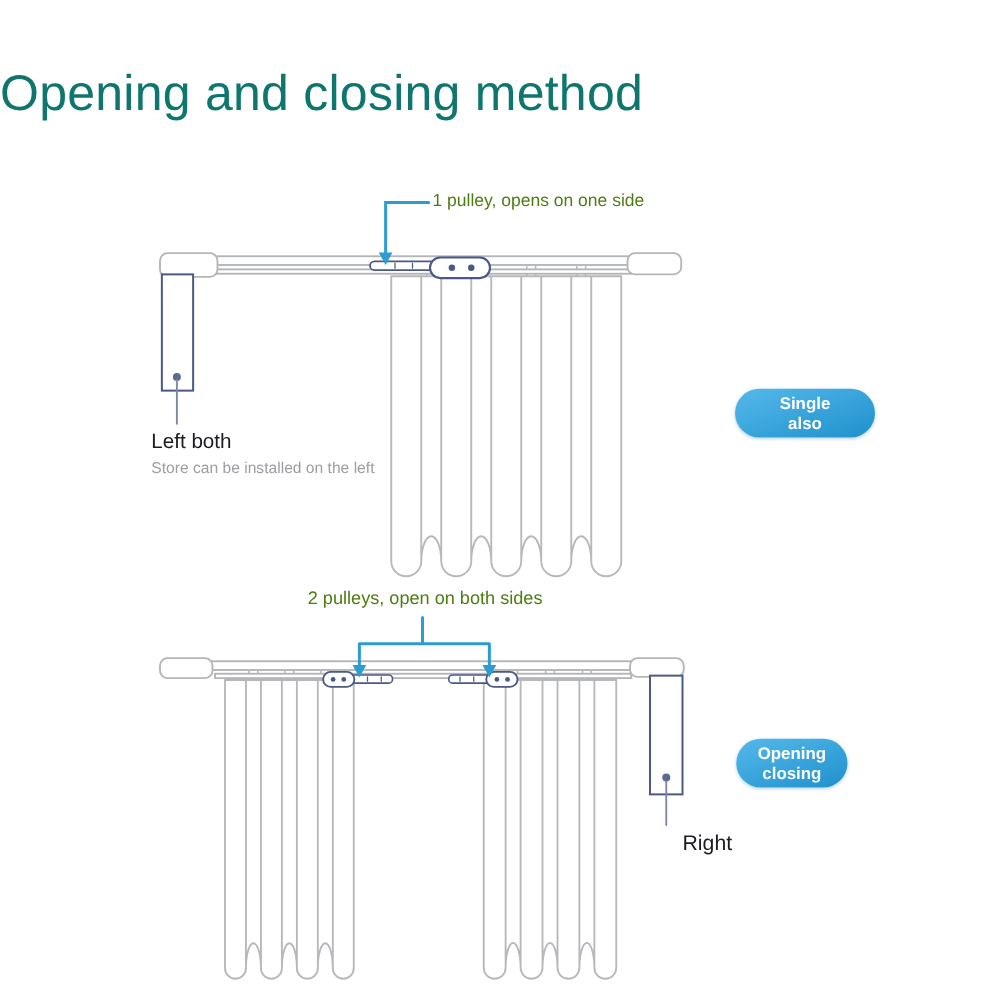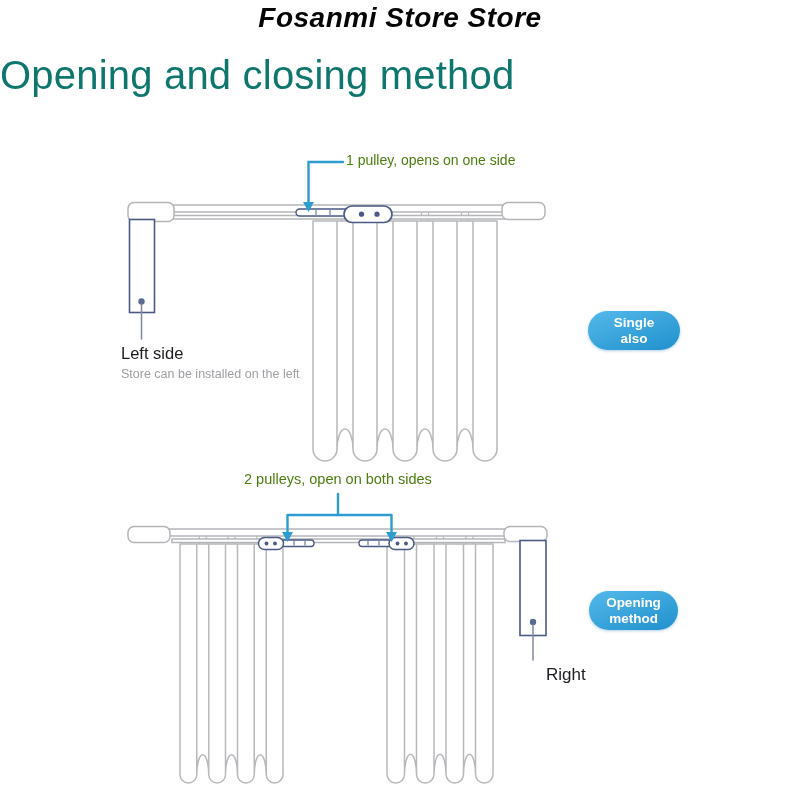--- a/index.html
+++ b/index.html
@@ -21,39 +21,38 @@
     font-size:28px;font-weight:bold;font-style:italic;color:#050505;letter-spacing:.5px;
   }
   .title{
     position:absolute;top:53px;left:0;width:100%;
     font-size:40px;font-weight:500;color:#0f766e;letter-spacing:.2px;
   }
   .diagram-svg{position:absolute;left:0;top:0;width:800px;height:800px;}
   .callout-text{
     position:absolute;font-size:14px;color:#4d7c0f;white-space:nowrap;
   }
-  .callout-text.c2{font-size:14.5px;text-align:left;width:200px;margin-left:10px;}
+  .callout-text.c2{font-size:14.5px;text-align:right;width:200px;}
   .side-label{position:absolute;font-size:16.5px;color:var(--text-black);}
   .side-caption{position:absolute;font-size:12.5px;color:var(--caption-gray);line-height:15px;}
   .badge{
     position:absolute;border-radius:20px;color:#fff;text-align:center;
     background:linear-gradient(160deg,var(--badge-top) 0%,var(--badge-bottom) 100%);
     font-size:13.5px;font-weight:bold;line-height:15.5px;
     display:flex;flex-direction:column;justify-content:center;
     box-shadow:0 1px 3px rgba(30,120,180,.35);
   }
-  .badge1{left:588px;top:311px;width:92px;height:39px;}
+  .badge1{left:588px;top:311px;width:112px;height:39px;}
   .badge2{left:589px;top:591px;width:89px;height:39px;}
 </style>
 </head>
 <body>
 
 <div class="canvas">
 
-  <div class="logo">Fosanmi Store Store</div>
   <div class="title">Opening and closing method</div>
 
   <svg class="diagram-svg" viewBox="0 0 800 800">
 
     <g fill="none" stroke-linecap="round">
 
       <path id="curtain1" stroke="#b6b8bb" stroke-width="1.5" d="M313 221 H497 M313 221 V449 A12 12 0 0 0 337 449 V221 M337 449 A8 20 0 0 1 353 449 M353 221 V449 A12 12 0 0 0 377 449 V221 M377 449 A8 20 0 0 1 393 449 M393 221 V449 A12 12 0 0 0 417 449 V221 M417 449 A8 20 0 0 1 433 449 M433 221 V449 A12 12 0 0 0 457 449 V221 M457 449 A8 20 0 0 1 473 449 M473 221 V449 A12 12 0 0 0 497 449 V221"></path>
       <path id="hooks1" stroke="#b6b8bb" stroke-width="1.3" d="M341.5 213.5 V220.5 M348.5 213.5 V220.5 M381.5 213.5 V220.5 M388.5 213.5 V220.5 M421.5 213.5 V220.5 M428.5 213.5 V220.5 M461.5 213.5 V220.5 M468.5 213.5 V220.5"></path>
 
       <g stroke="#b3b5b9" stroke-width="1.5" fill="#ffffff">
@@ -120,27 +119,27 @@
 
       <g>
         <path d="M338 494 V515 M287.5 515 H391.5 M287.5 515 V533 M391.5 515 V533" stroke="#2d9dd1" stroke-width="2.4"></path>
         <polygon points="282,532 293,532 287.5,542" fill="#2d9dd1" stroke="none"></polygon>
         <polygon points="386,532 397,532 391.5,542" fill="#2d9dd1" stroke="none"></polygon>
       </g>
     </g>
   </svg>
 
   <div class="callout-text" style="left:346px;top:152px;">1 pulley, opens on one side</div>
-  <div class="side-label" style="left:121px;top:344px;">Left side</div>
+  <div class="side-label" style="left:121px;top:344px;">Left both</div>
   <div class="side-caption" style="left:121px;top:367px;">Store can be installed on the left</div>
   <div class="badge badge1">
     <span>Single</span>
     <span>also</span>
   </div>
 
   <div class="callout-text c2" style="left:234px;top:471px;">2 pulleys, open on both sides</div>
   <div class="side-label" style="left:514px;top:665px;font-size:17px;margin-left:32px;">Right</div>
   <div class="badge badge2">
     <span>Opening</span>
-    <span>method</span>
+    <span>closing</span>
   </div>
 
 </div>
 
 </body></html>

